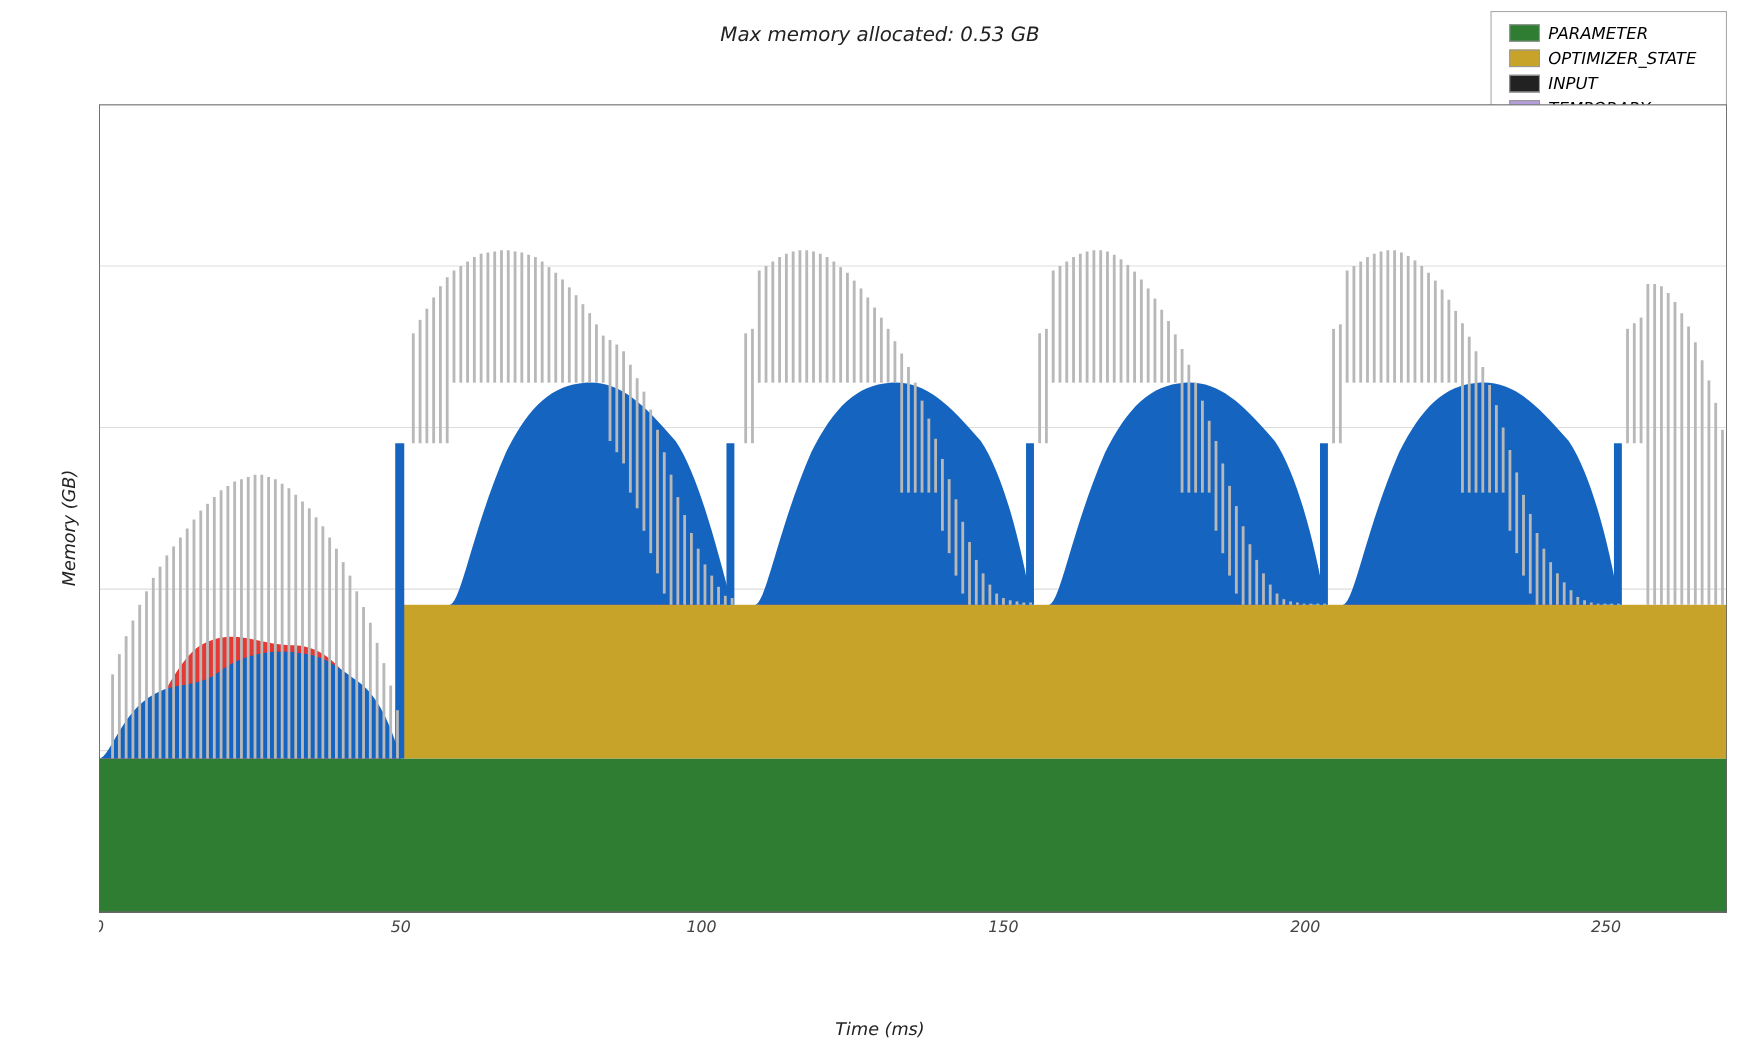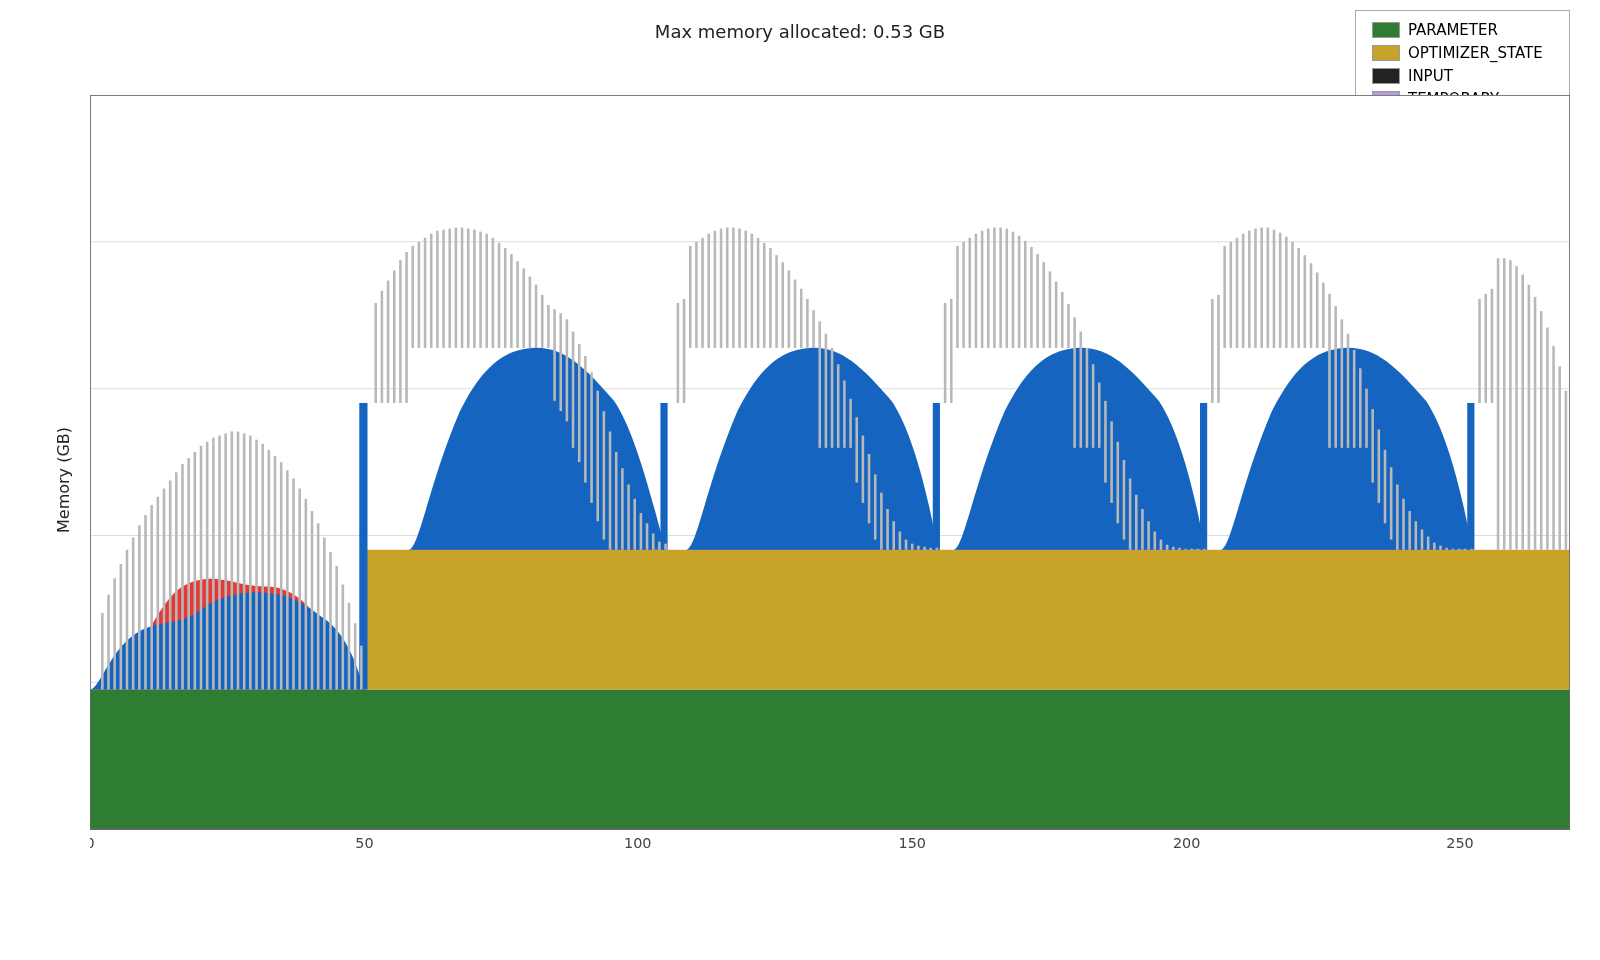--- a/index.html
+++ b/index.html
@@ -11,20 +11,21 @@
       overflow: hidden;
       display: flex;
       align-items: center;
       justify-content: center;
     }
     .chart-container {
       position: relative;
       width: 1600px;
       height: 960px;
       background: #fff;
+      font-style: italic;
     }
     .chart-title {
       text-align: center;
       position: absolute;
       top: 18px;
       left: 0;
       right: 0;
       font-size: 18px;
       color: #222;
       line-height: 1.5;
@@ -119,20 +120,21 @@
       <span>AUTOGRAD_DETAIL</span>
     </div>
     <div class="legend-item">
       <div class="legend-swatch" style="background:#cccccc; border:1px solid #999;"></div>
       <span>Unknown</span>
     </div>
   </div>
 
   <div class="y-axis-label">Memory (GB)</div>
 
+  <div class="x-axis-label">Time (ms)</div>
 
   <div class="chart-area">
     <svg class="main-chart" viewBox="0 0 1440 760" preserveAspectRatio="none">
 
       <rect x="0" y="0" width="1440" height="720" fill="white" stroke="#888" stroke-width="1"></rect>
 
       <line x1="0" y1="720" x2="1440" y2="720" stroke="#ddd" stroke-width="1"></line>
 
       <line x1="0" y1="576" x2="1440" y2="576" stroke="#ddd" stroke-width="1"></line>
 

